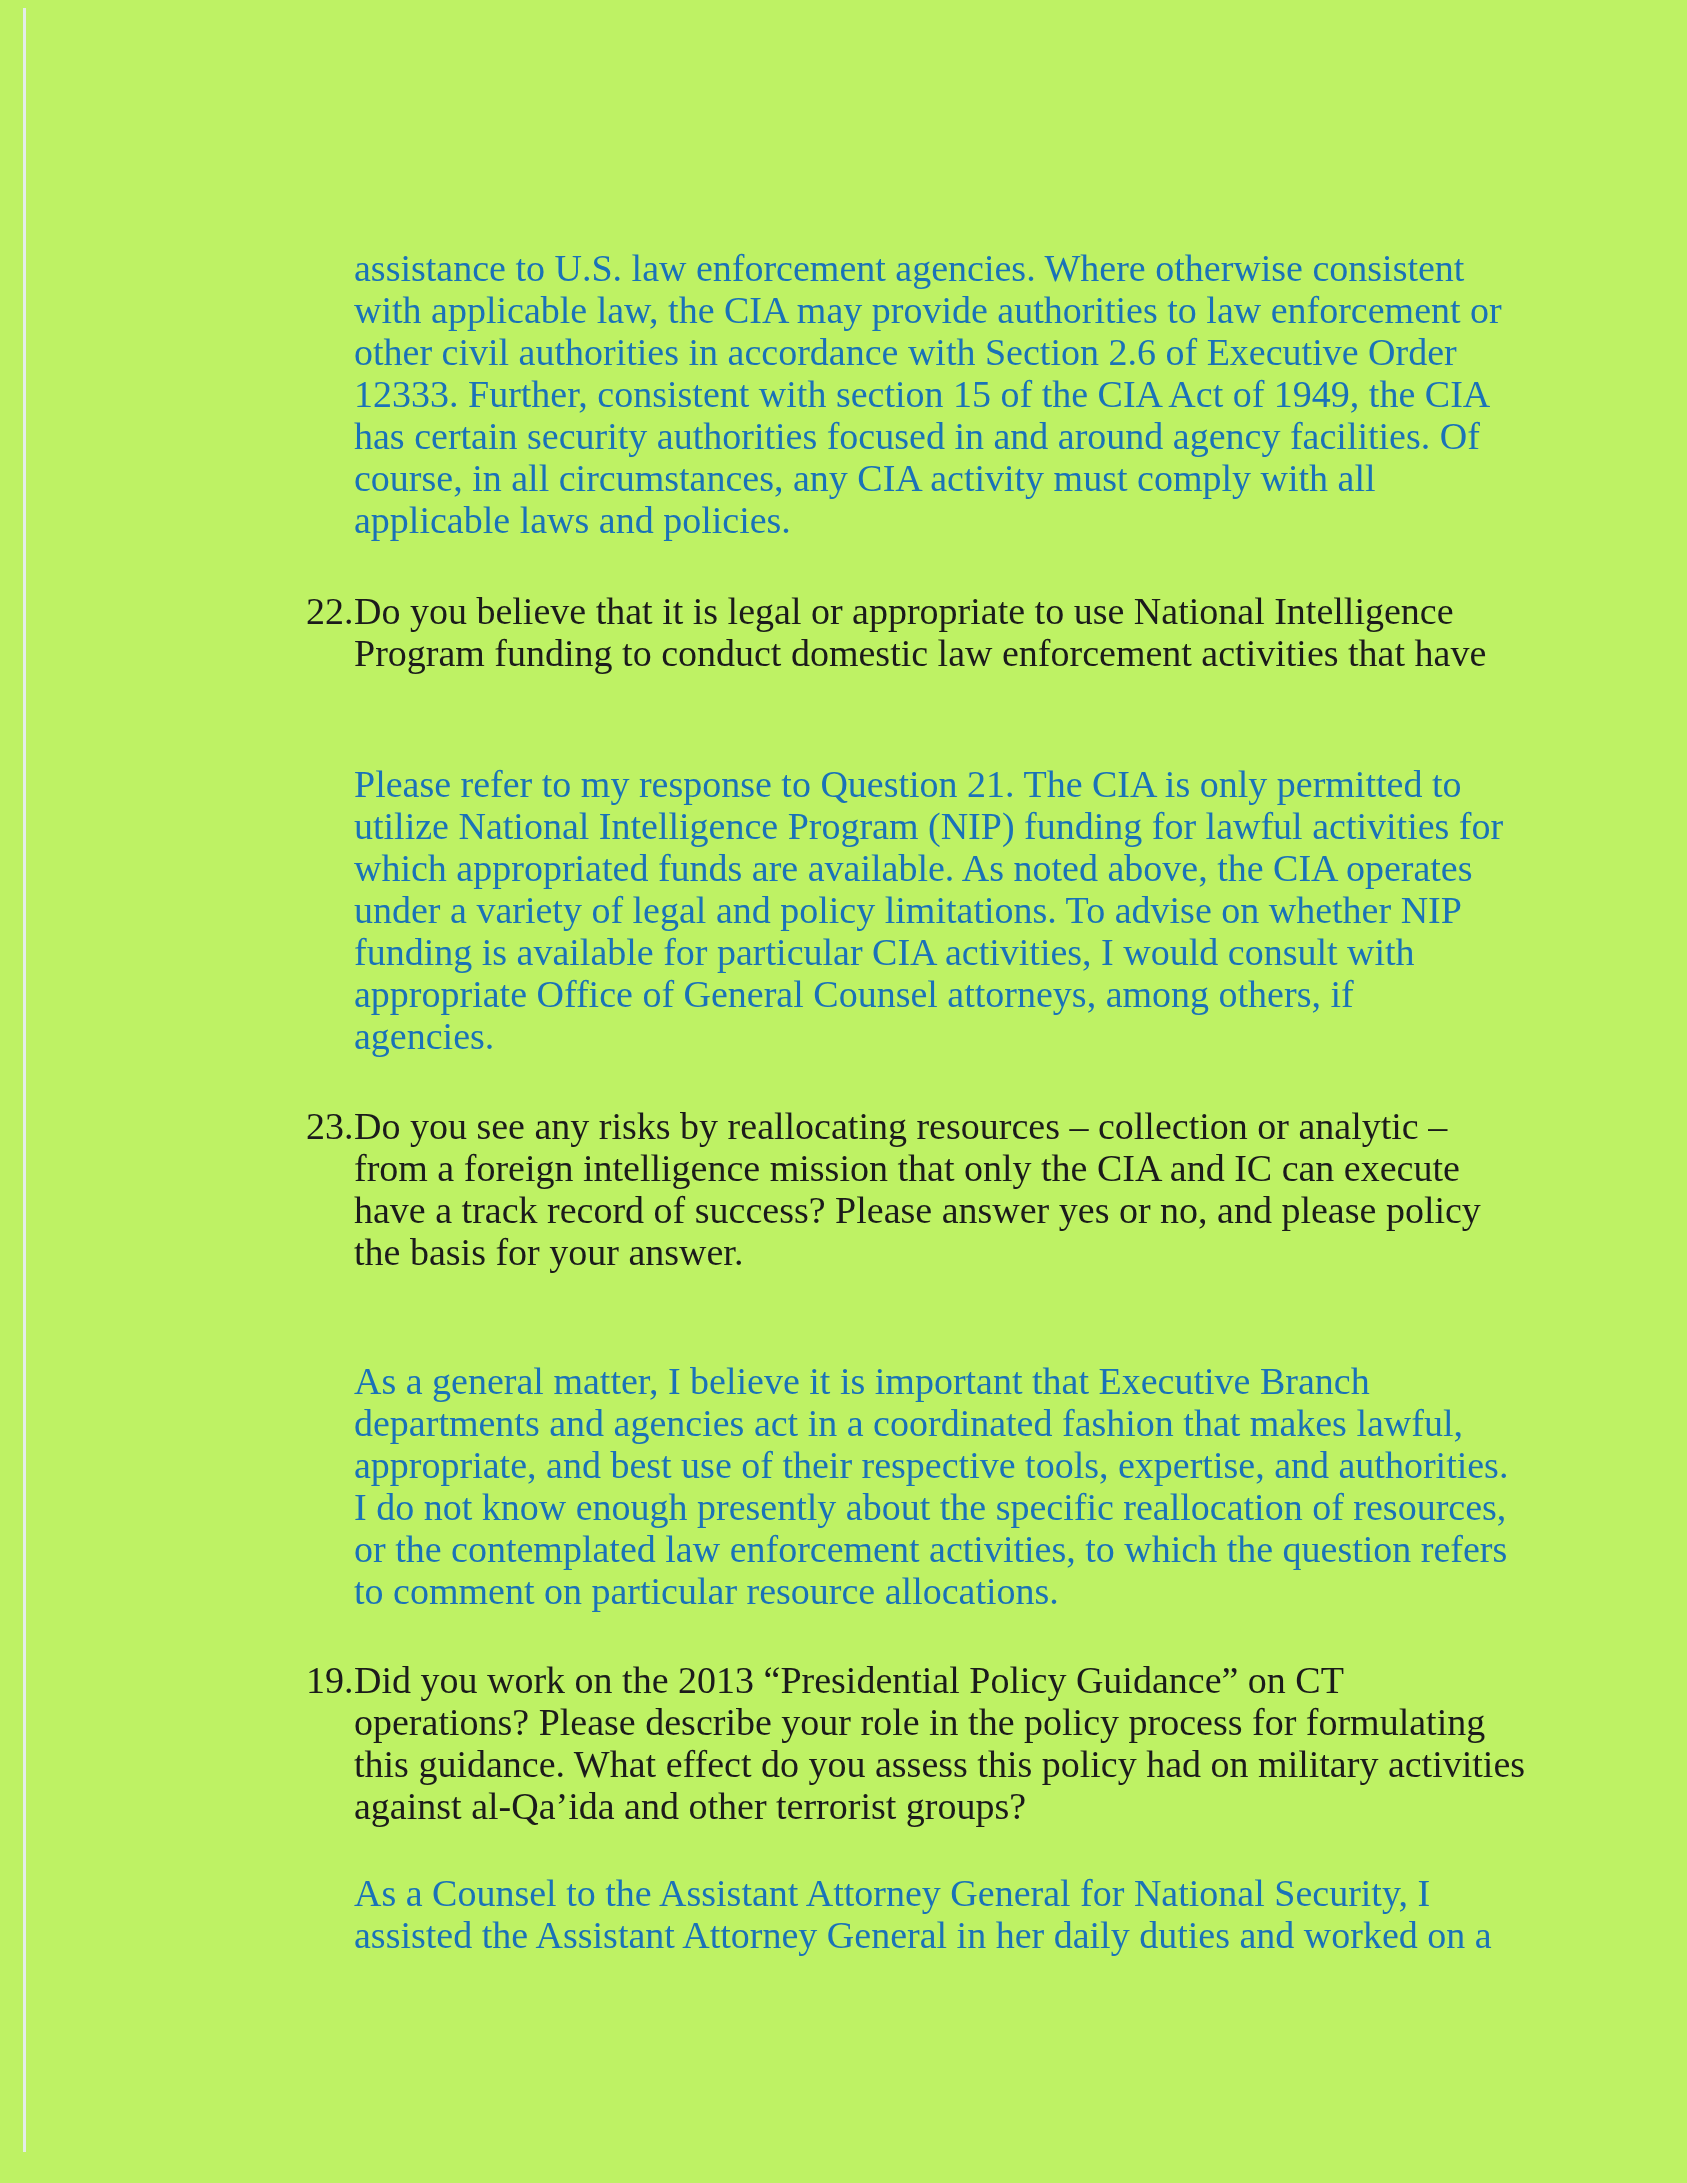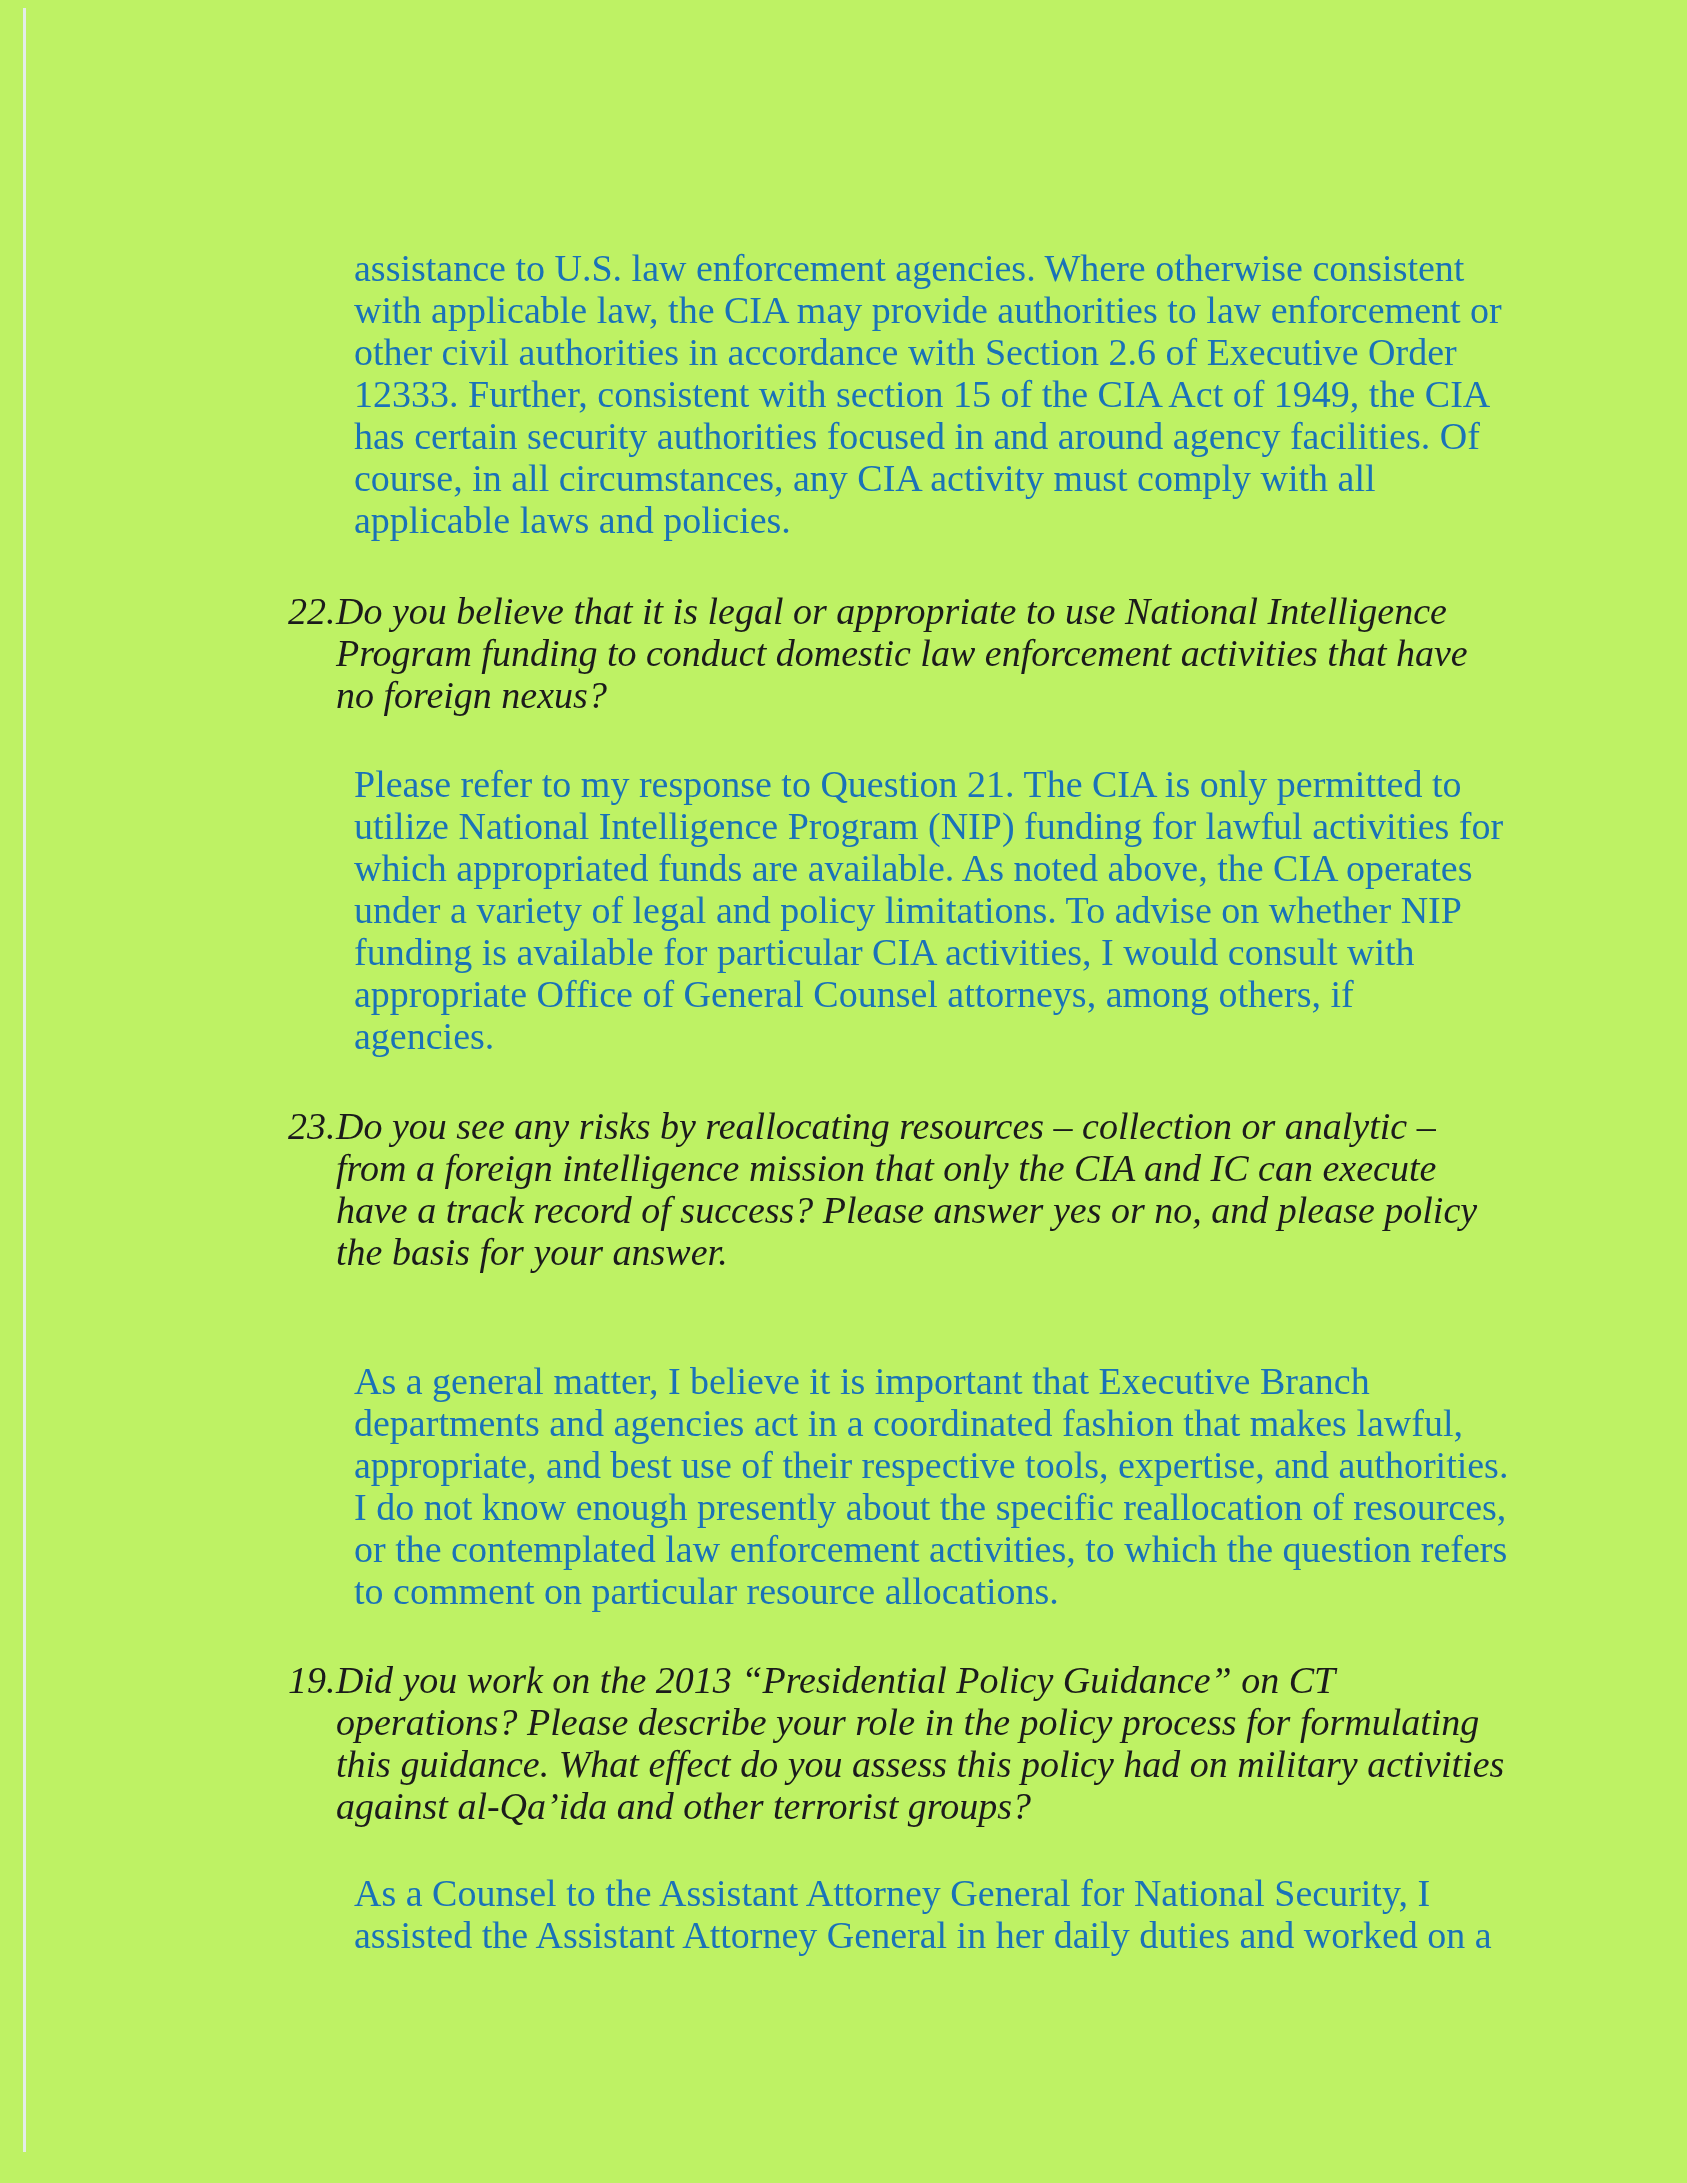--- a/index.html
+++ b/index.html
@@ -2,21 +2,21 @@
 <html style="font-size:10.6px"><head>
 <meta charset="utf-8">
 <style>
   html, body { margin: 0; padding: 0; background: #ffffff; }
   body { width: 1687px; height: 2183px; position: relative; overflow: hidden; }
   .page { position: absolute; left: 0; top: 0; width: 1687px; height: 2183px; background: #bef264; }
   .scan-edge { position: absolute; left: 22.5px; top: 8px; width: 3.3px; height: 2144px; background: #e3ece9; }
   .block { position: absolute; font-family: "Liberation Serif", "DejaVu Serif", serif; font-size: 38px; line-height: 42px; white-space: nowrap; }
   .block .line { display: block; height: 42px; }
   .answer { color: #1a72b8; left: 354px; }
-  .question { color: #1b1b1b; left: 288px; font-style: italic; }
+  .question { color: #1b1b1b; left: 306px; }
   .question .line { padding-left: 48px; }
   .question .line.first { padding-left: 0; }
   .qnum { display: inline-block; width: 48px; }
 </style>
 </head>
 <body>
 
 <div class="page">
   <div class="scan-edge"></div>
 
@@ -26,21 +26,20 @@
     <span class="line">other civil authorities in accordance with Section 2.6 of Executive Order</span>
     <span class="line">12333.  Further, consistent with section 15 of the CIA Act of 1949, the CIA</span>
     <span class="line">has certain security authorities focused in and around agency facilities.  Of</span>
     <span class="line">course, in all circumstances, any CIA activity must comply with all</span>
     <span class="line">applicable laws and policies.</span>
   </div>
 
   <div class="block question" style="top:590px;">
     <span class="line first"><span class="qnum">22.</span><span>Do you believe that it is legal or appropriate to use National Intelligence</span></span>
     <span class="line">Program funding to conduct domestic law enforcement activities that have</span>
-    <span class="line">no foreign nexus?</span>
   </div>
 
   <div class="block answer" style="top:763px;">
     <span class="line">Please refer to my response to Question 21.  The CIA is only permitted to</span>
     <span class="line">utilize National Intelligence Program (NIP) funding for lawful activities for</span>
     <span class="line">which appropriated funds are available.  As noted above, the CIA operates</span>
     <span class="line">under a variety of legal and policy limitations.  To advise on whether NIP</span>
     <span class="line">funding is available for particular CIA activities, I would consult with</span>
     <span class="line">appropriate Office of General Counsel attorneys, among others, if</span>
     <span class="line">agencies.</span>

